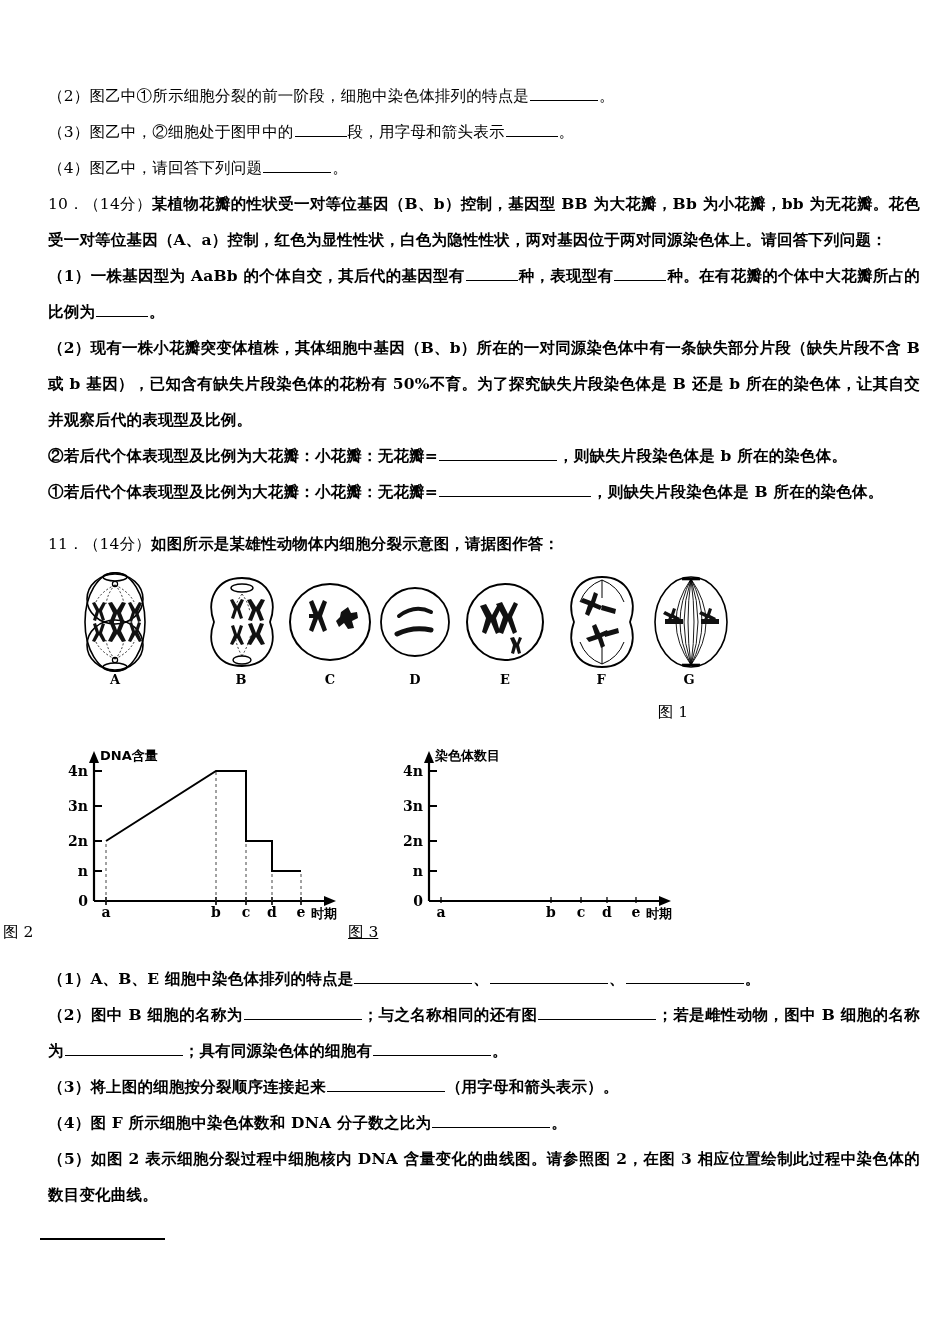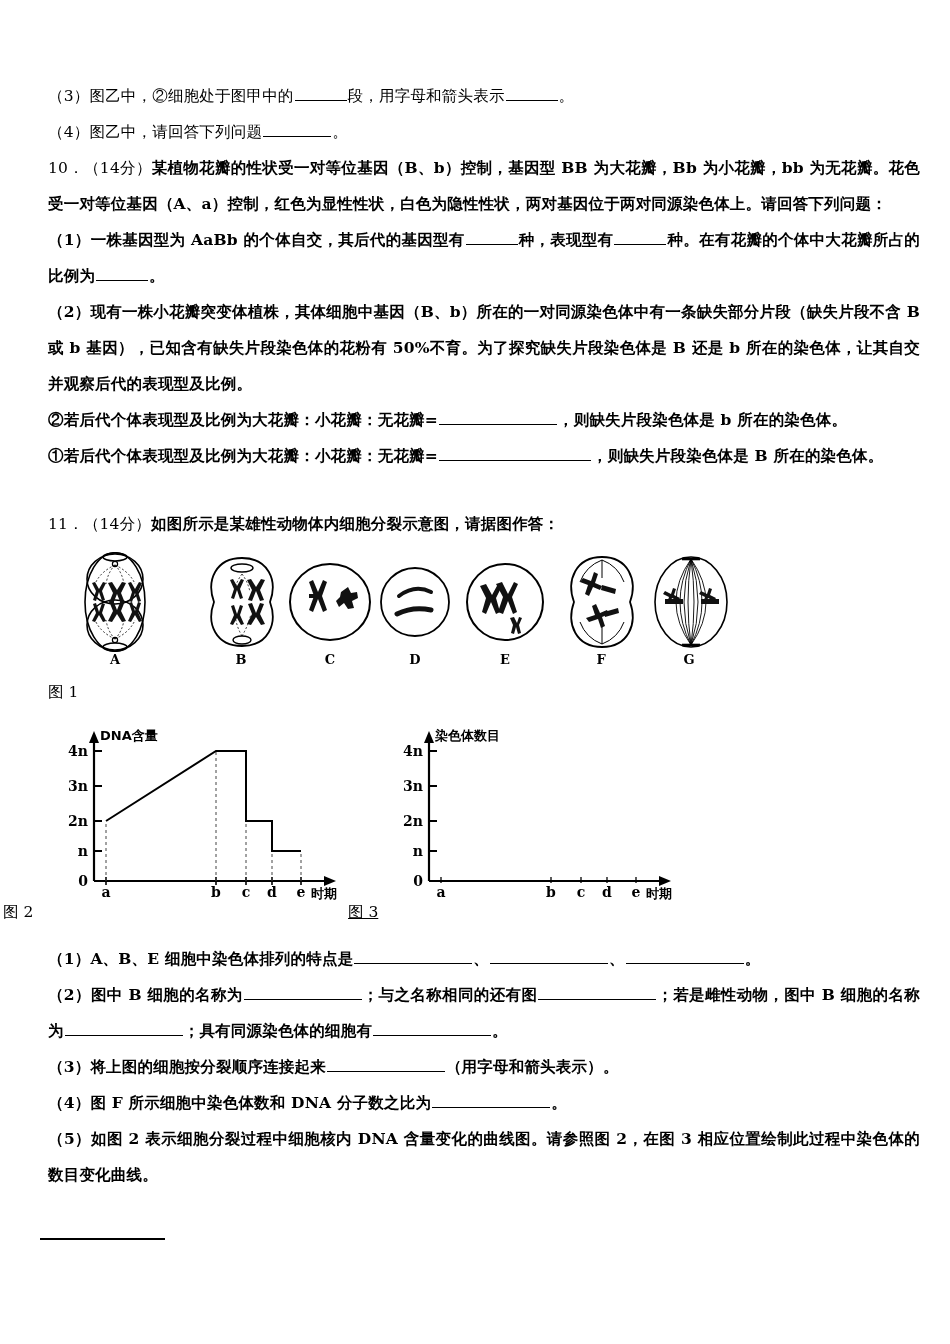--- a/index.html
+++ b/index.html
@@ -42,21 +42,21 @@
     vertical-align: baseline;
     height: 0.95em;
     margin: 0 1px;
   }
   .b-sm { width: 52px; }
   .b-md { width: 68px; }
   .b-xl { width: 118px; }
   .b-xxl { width: 152px; }
 
   .block-10 { }
-  .block-11 { margin-top: 32px; }
+  .block-11 { margin-top: 16px; }
 
   
   .fig1-wrap {
     position: relative;
     margin-top: 10px;
     height: 158px;
   }
   .cells-row {
     position: relative;
     height: 128px;
@@ -72,21 +72,21 @@
     font-weight: bold;
     font-size: 13px;
     text-align: center;
     width: 30px;
   }
   .fig1-cap {
     position: absolute;
     left: 0;
     top: 130px;
     width: 640px;
-    text-align: left;
+    text-align: right;
     font-size: 15.5px;
   }
 
   
   .charts-row {
     position: relative;
     margin-top: 16px;
     height: 215px;
   }
   .chart-box {
@@ -128,20 +128,23 @@
     font-size: 13px;
     fill: #000;
   }
 </style>
 </head>
 <body>
 
 <div class="page">
   <div class="content">
 
+    <div class="q-line">
+      <span>（2）</span><span>图乙中①所示细胞分裂的前一阶段，细胞中染色体排列的特点是</span><span class="blank b-md"></span><span>。</span>
+    </div>
 
     <div class="q-line">
       <span>（3）</span><span>图乙中，②细胞处于图甲中的</span><span class="blank b-sm"></span><span>段，用字母和箭头表示</span><span class="blank b-sm"></span><span>。</span>
     </div>
 
     <div class="q-line">
       <span>（4）</span><span>图乙中，请回答下列问题</span><span class="blank b-md"></span><span>。</span>
     </div>
 
     <div class="q-line block-10">

